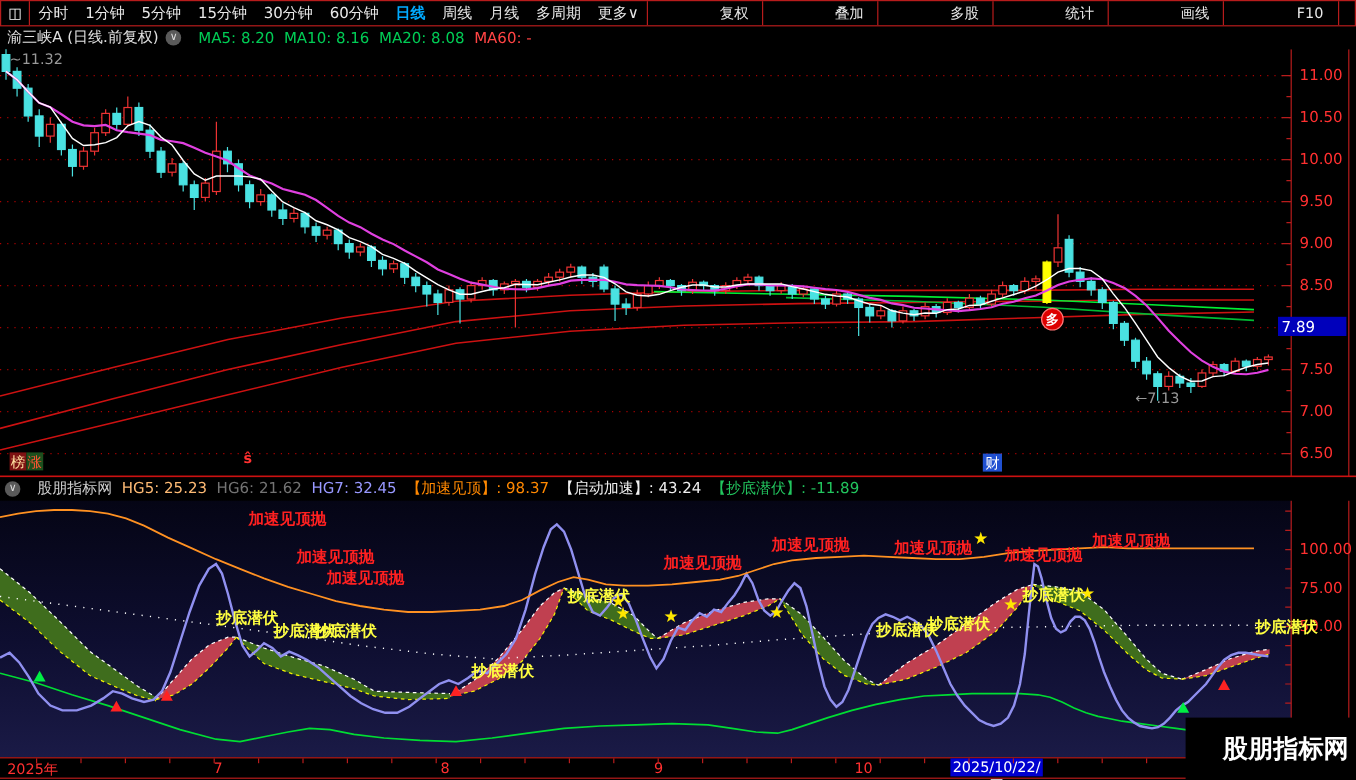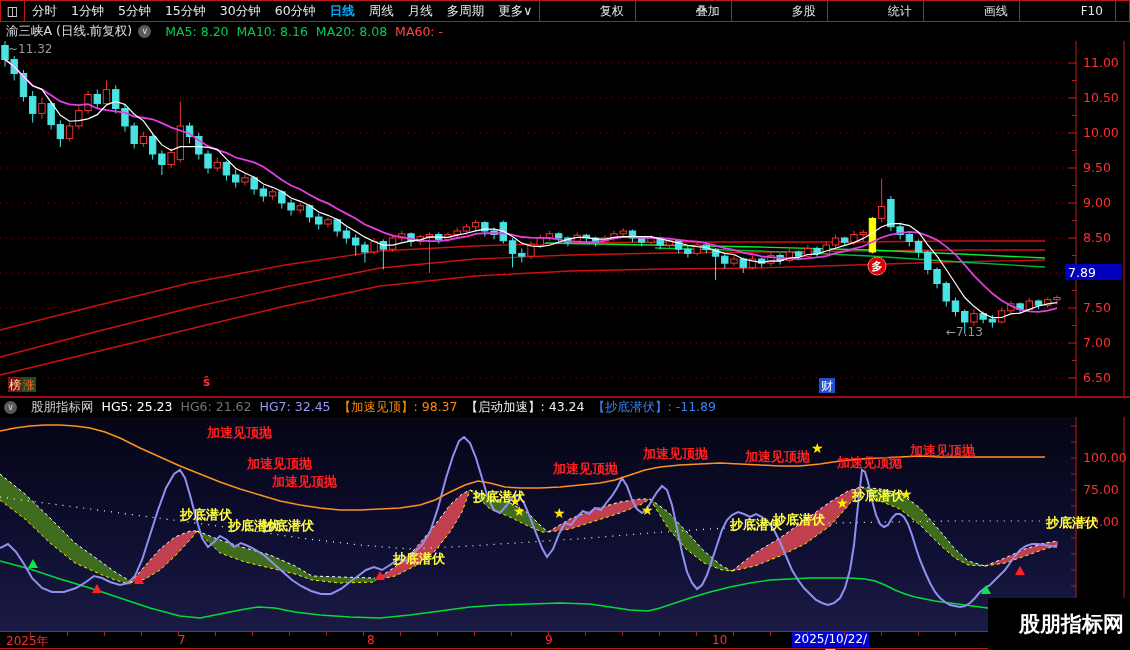--- a/index.html
+++ b/index.html
@@ -370,26 +370,26 @@
     <text x="821" y="349" fill="#ffffff" font-size="12px">财</text>
     <circle cx="877" cy="225" r="9" fill="#dd0000" stroke="#ff7777" stroke-width="1"></circle>
     <text x="871.5" y="229" fill="#ffffff" font-size="11px" font-weight="bold">多</text>
     <line x1="0" y1="356" x2="1130" y2="356" stroke="#cc1111" stroke-width="1.5"></line>
   </svg>
 
 <div id="subrow">
   <span class="circle-ico">∨</span>
   <span id="sub-items" style="display:flex;">
       <span class="sub-item" style="color: rgb(207, 207, 207);">股朋指标网</span>
-      <span class="sub-item" style="color: #ffffff;">HG5: 25.23</span>
+      <span class="sub-item" style="color: #fdba74;">HG5: 25.23</span>
       <span class="sub-item" style="color: #737373;">HG6: 21.62</span>
       <span class="sub-item" style="color: rgb(152, 152, 255);">HG7: 32.45</span>
       <span class="sub-item" style="color: rgb(255, 136, 0);">【加速见顶】: 98.37</span>
       <span class="sub-item" style="color: rgb(240, 240, 240);">【启动加速】: 43.24</span>
-      <span class="sub-item" style="color: #3b82f6;">【抄底潜伏】: -11.89</span>
+      <span class="sub-item" style="color: #22c55e;">【抄底潜伏】: -11.89</span>
     </span>
 </div>
 
 <svg id="subsvg" width="1130" height="214">
     <defs>
       <linearGradient id="pbg" x1="0" y1="0" x2="0" y2="1">
         <stop offset="0%" stop-color="#050515"></stop>
         <stop offset="55%" stop-color="#0e0e30"></stop>
         <stop offset="100%" stop-color="#1a1a46"></stop>
       </linearGradient>

